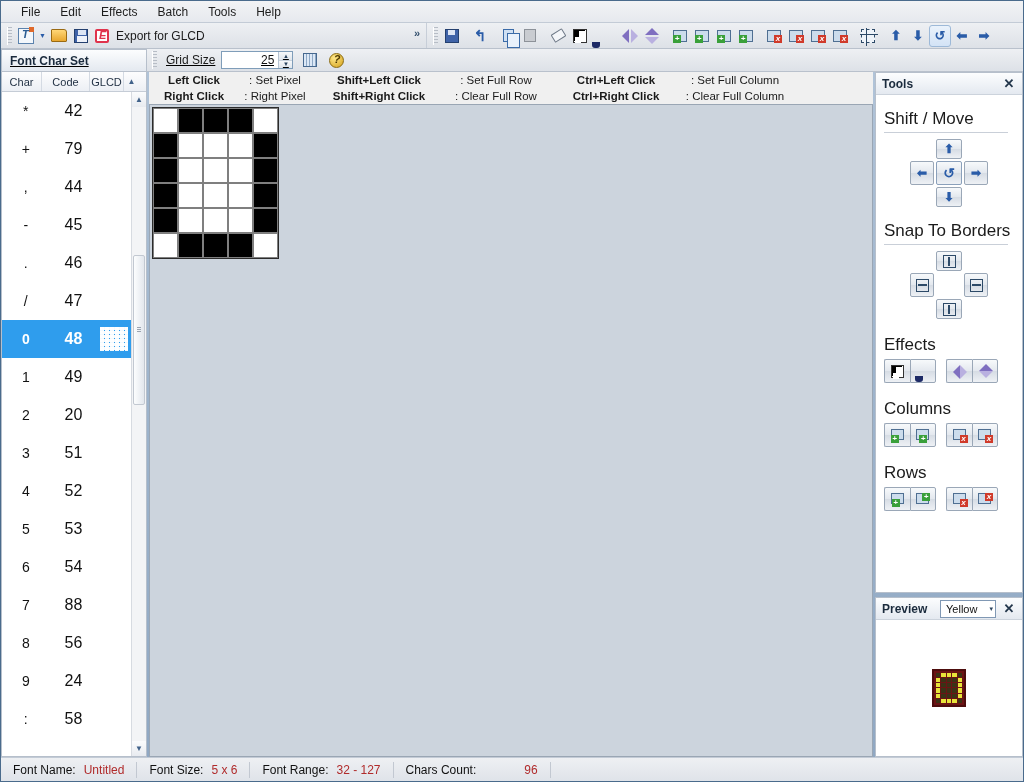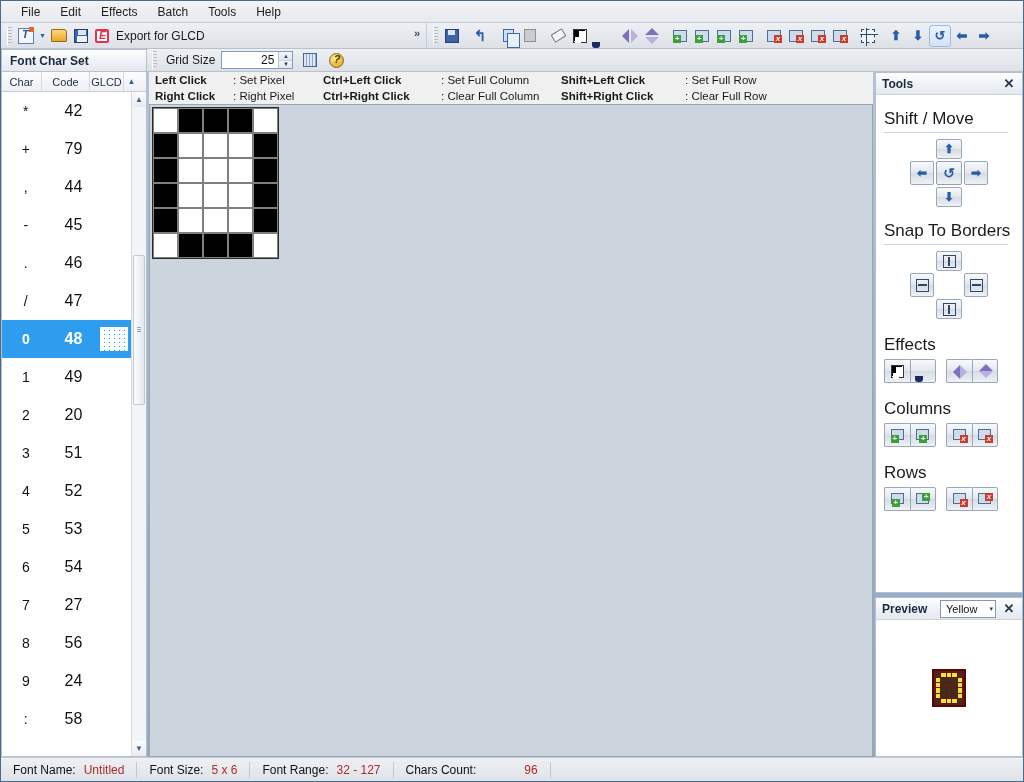--- a/index.html
+++ b/index.html
@@ -124,21 +124,21 @@
   .ic-arrow{font-size:13px;color:#2a5ca8;font-weight:bold;line-height:16px;text-align:center;}
   .ic-gridsel{width:14px;height:14px;border:1px dashed #2d4a68;background:#eef3f9;}
   .ic-gridsel::after{content:"";position:absolute;left:4px;top:-2px;width:1px;height:18px;background:#2d4a68;}
   .ic-gridsel::before{content:"";position:absolute;top:4px;left:-2px;height:1px;width:18px;background:#2d4a68;}
   .ic-help{width:15px;height:15px;border-radius:50%;background:radial-gradient(circle at 35% 30%,#ffe88a,#d4a01a);border:1px solid #8b6b10;}
   .ic-help::after{content:"?";position:absolute;left:4px;top:-1px;font-size:11px;font-weight:bold;color:#4a3600;}
 
   
   .bar2 { height:23px; flex:0 0 23px; display:flex; align-items:stretch;
     background: linear-gradient(180deg,#eef0f3 0%,#dde1e7 100%);
-    border-bottom:1px solid #b9c1cc; }
+    border-bottom:1px solid #b9c1cc;text-decoration:underline; }
   .caption-fcs {
     width: 146px; flex:0 0 146px;
     background: linear-gradient(180deg,#fcfdfe 0%,#e4e9f0 100%);
     border:1px solid #b6bfcb; border-bottom:none;
     font-size:12px; font-weight:bold; color:#1b2b3d;
     display:flex; align-items:center; padding-left:8px;
   }
   .gridsize-group { display:flex; align-items:center; padding-left:2px; }
   .lbl { font-size:12px; color:#1b1b1b; padding: 0 6px; }
   .spin { display:flex; height:18px; border:1px solid #7f9db9; background:#fff; }
@@ -191,21 +191,21 @@
     background: repeating-linear-gradient(180deg,#9aa3b0 0 1px, transparent 1px 2px); }
 
   
   .center { flex:1 1 auto; display:flex; flex-direction:column; min-width:0;
             padding:0 2px 0 2px; }
   .hint {
     height:32px; flex:0 0 32px; display:flex; align-items:center;
     background:#f0f0f0; padding-left:6px; gap:0;
   }
   .hintcol { display:flex; flex-direction:column; justify-content:center; height:32px; }
-  .hintline { font-size:11.5px; line-height:16px; white-space:nowrap; color:#1a1a1a; }
+  .hintline { font-size:11.5px; line-height:16px; white-space:nowrap; color:#1a1a1a;text-align:center; }
   .hk { font-weight:bold; display:inline-block; }
   .hv { display:inline-block; }
   .w1 .hk{width:78px;} .w1 .hv{width:84px;}
   .canvas { flex:1 1 auto; background:#ccd4dd; border:1px solid #9aa6b4;
             position:relative; overflow:hidden; }
   .pixgrid { position:absolute; left:2px; top:2px; border:1px solid #2b2b2b;
              display:grid; }
   .px { width:25px; height:25px; outline:1px solid #7f7f7f; outline-offset:-1px; }
   .px.on { background:#000; } .px.off { background:#fff; }
 
@@ -502,21 +502,21 @@
               <div class="cc c2">53</div>
               <div class="cc c3"></div>
             </div>
             <div class="crow">
               <div class="cc c1">6</div>
               <div class="cc c2">54</div>
               <div class="cc c3"></div>
             </div>
             <div class="crow">
               <div class="cc c1">7</div>
-              <div class="cc c2">27</div>
+              <div class="cc c2">88</div>
               <div class="cc c3"></div>
             </div>
             <div class="crow">
               <div class="cc c1">8</div>
               <div class="cc c2">56</div>
               <div class="cc c3"></div>
             </div>
             <div class="crow">
               <div class="cc c1">9</div>
               <div class="cc c2">24</div>
@@ -537,27 +537,27 @@
         </div>
       </div>
     </div>
 
     <div class="center">
       <div class="hint">
         <div class="hintcol w1">
           <div class="hintline"><span class="hk">Left Click</span><span class="hv">: Set Pixel</span></div>
           <div class="hintline"><span class="hk">Right Click</span><span class="hv">: Right Pixel</span></div>
         </div>
+        <div class="hintcol w1">
+          <div class="hintline"><span class="hk" style="width:124px">Shift+Left Click</span><span class="hv" style="width:110px">: Set Full Row</span></div>
+          <div class="hintline"><span class="hk" style="width:124px">Shift+Right Click</span><span class="hv" style="width:110px">: Clear Full Row</span></div>
+        </div>
         <div class="hintcol w1" style="margin-left:6px">
           <div class="hintline"><span class="hk" style="width:118px">Ctrl+Left Click</span><span class="hv" style="width:120px">: Set Full Column</span></div>
           <div class="hintline"><span class="hk" style="width:118px">Ctrl+Right Click</span><span class="hv" style="width:120px">: Clear Full Column</span></div>
-        </div>
-        <div class="hintcol w1">
-          <div class="hintline"><span class="hk" style="width:124px">Shift+Left Click</span><span class="hv" style="width:110px">: Set Full Row</span></div>
-          <div class="hintline"><span class="hk" style="width:124px">Shift+Right Click</span><span class="hv" style="width:110px">: Clear Full Row</span></div>
         </div>
       </div>
       <div class="canvas">
         <div class="pixgrid" id="pixgrid" style="grid-template-columns: repeat(5, 25px); grid-template-rows: repeat(6, 25px);">
             <div class="px off"></div>
             <div class="px on"></div>
             <div class="px on"></div>
             <div class="px on"></div>
             <div class="px off"></div>
             <div class="px on"></div>

